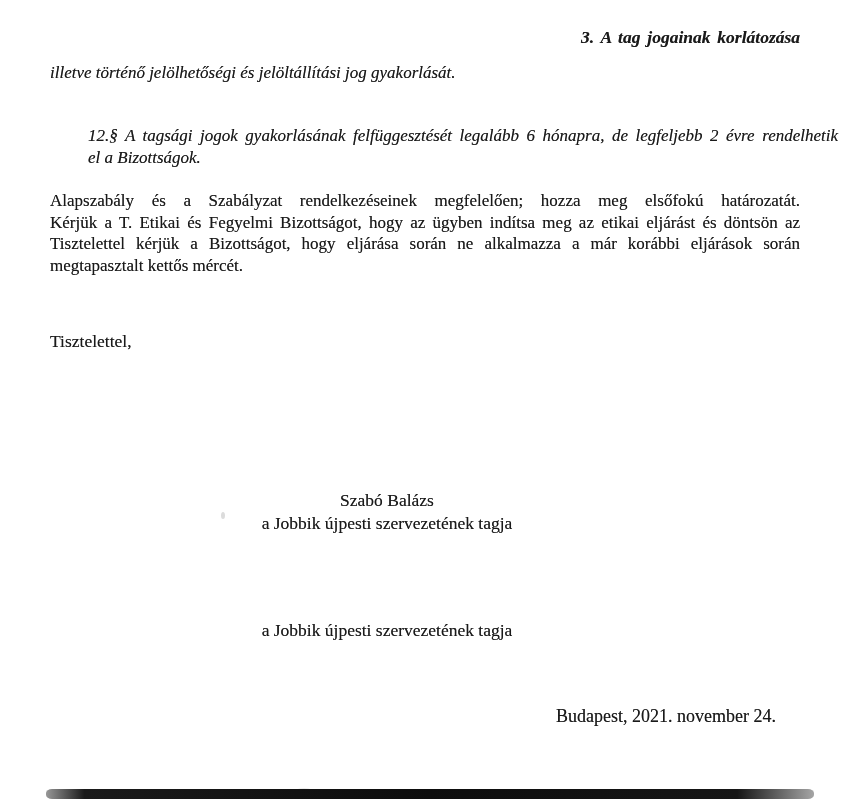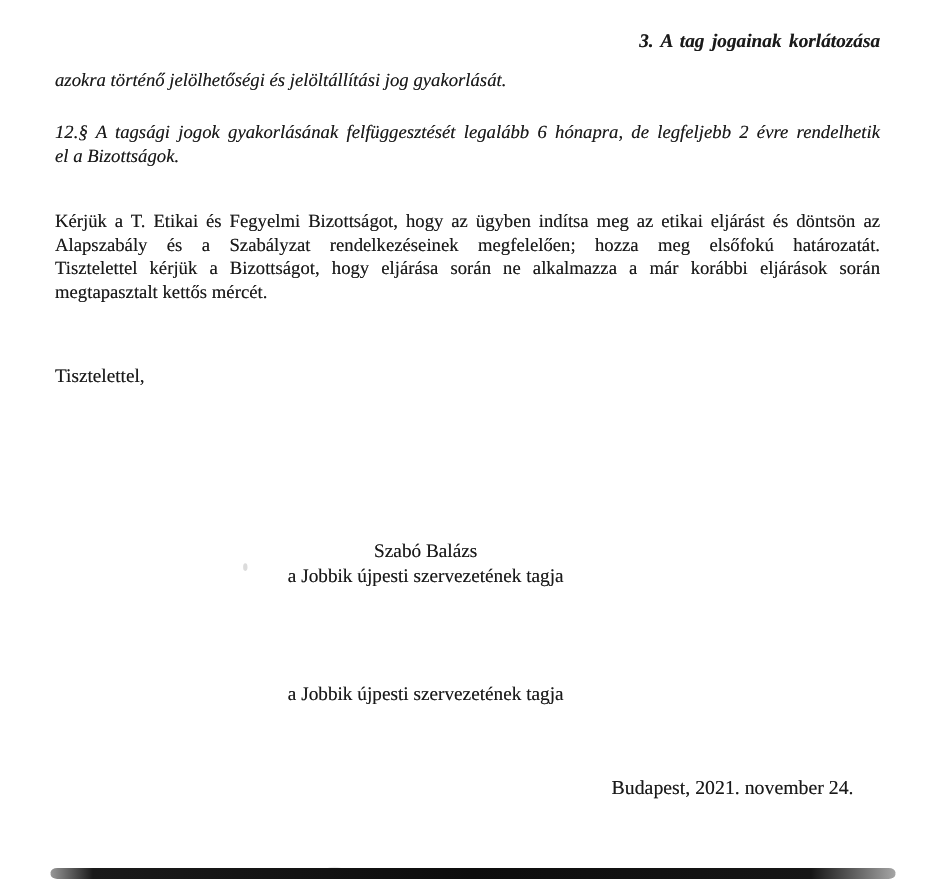--- a/index.html
+++ b/index.html
@@ -27,21 +27,21 @@
   }
 
   .para {
     position: absolute; left: 50px; width: 750px;
     font-size: 17px; line-height: 21.5px;
   }
   .para.italic { font-style: italic; }
   .line { white-space: normal; }
   .line.just { text-align: justify; text-align-last: justify; }
   .p11 { top: 62px; }
-  .p12 { top: 109px; }
+  .p12 { top: 125px; margin-left: 38px; }
   .pbody { top: 190px; }
 
   .closing {
     position: absolute; left: 50px; top: 330px;
     font-size: 17.5px; line-height: 22px;
   }
 
   .sig {
     position: absolute; left: 50px; width: 674px;
     text-align: center;
@@ -72,31 +72,31 @@
   .a3 { left: 362px; top: 793px; width: 12px; height: 4px; background: #e6e6e6; }
 </style>
 </head>
 <body>
 
 <div class="page">
 
   <div class="title">3. A tag jogainak korlátozása</div>
 
   <div class="para italic p11">
-    <div class="line">azokra történő jelölhetőségi és jelöltállítási jog gyakorlását.</div>
+    <div class="line">illetve történő jelölhetőségi és jelöltállítási jog gyakorlását.</div>
   </div>
 
   <div class="para italic p12">
     <div class="line just">12.§ A tagsági jogok gyakorlásának felfüggesztését legalább 6 hónapra, de legfeljebb 2 évre rendelhetik</div>
     <div class="line">el a Bizottságok.</div>
   </div>
 
   <div class="para pbody">
+    <div class="line just">Alapszabály és a Szabályzat rendelkezéseinek megfelelően; hozza meg elsőfokú határozatát.</div>
     <div class="line just">Kérjük a T. Etikai és Fegyelmi Bizottságot, hogy az ügyben indítsa meg az etikai eljárást és döntsön az</div>
-    <div class="line just">Alapszabály és a Szabályzat rendelkezéseinek megfelelően; hozza meg elsőfokú határozatát.</div>
     <div class="line just">Tisztelettel kérjük a Bizottságot, hogy eljárása során ne alkalmazza a már korábbi eljárások során</div>
     <div class="line">megtapasztalt kettős mércét.</div>
   </div>
 
   <div class="closing">Tisztelettel,</div>
 
   <div class="sig sig1">
     <div>Szabó Balázs</div>
     <div>a Jobbik újpesti szervezetének tagja</div>
   </div>

